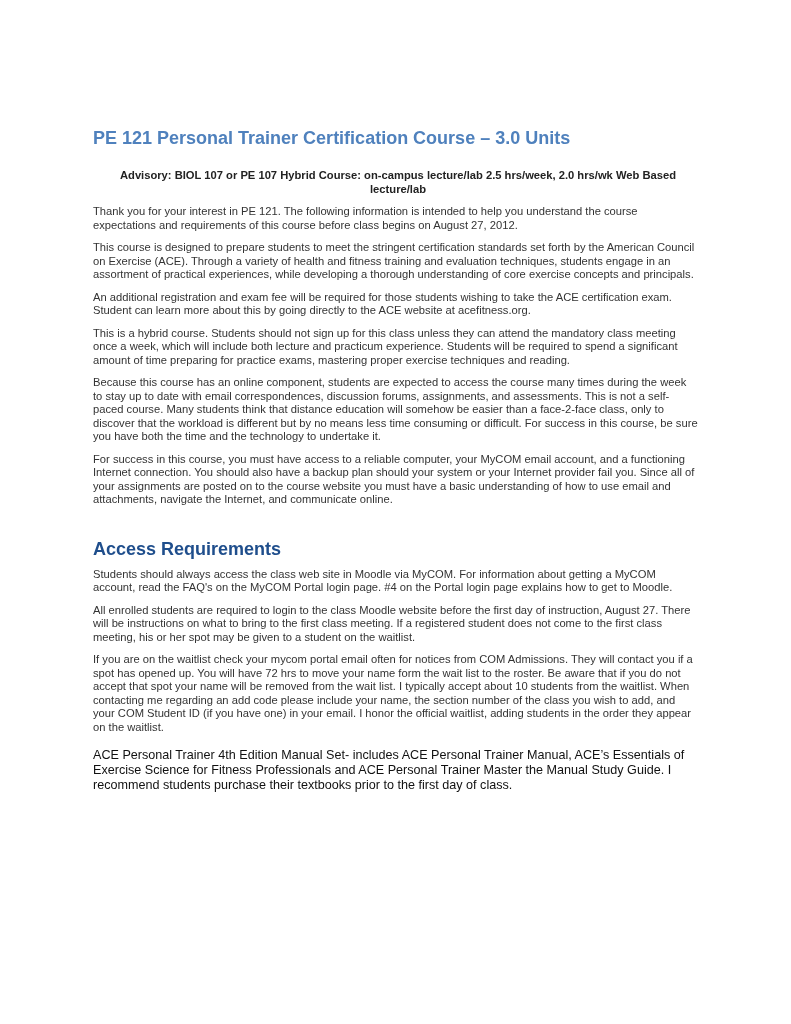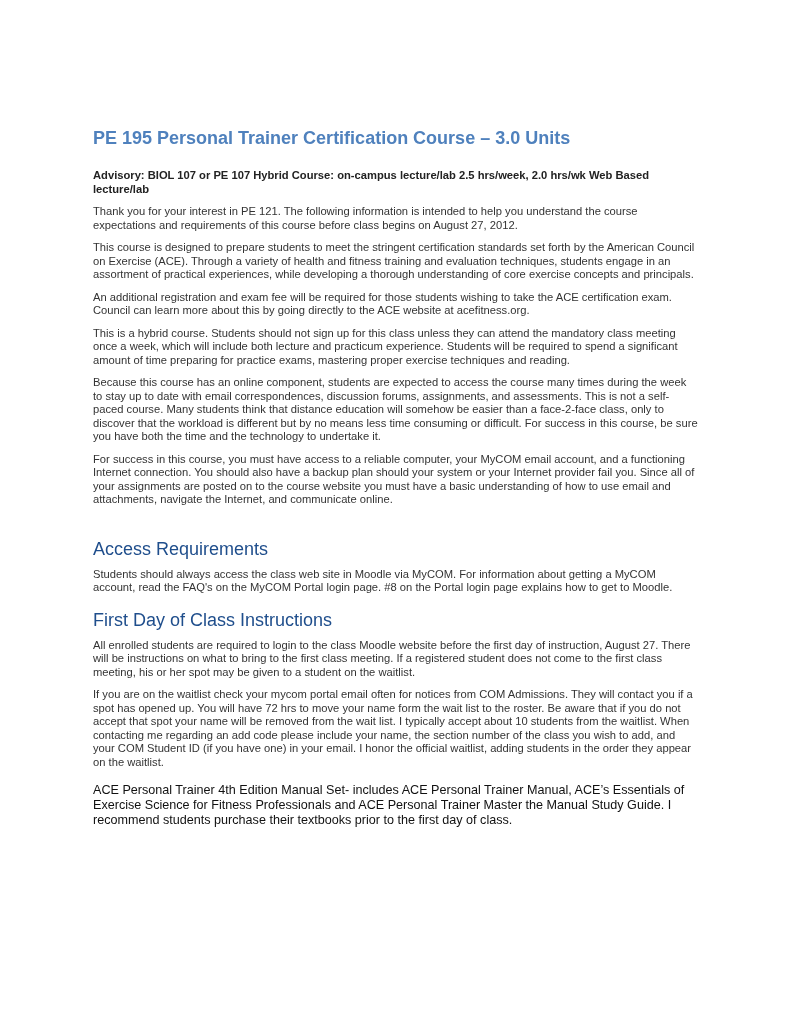--- a/index.html
+++ b/index.html
@@ -27,30 +27,31 @@
       color: #4f81bd;
       margin: 0 0 19px 0;
       line-height: 24px;
     }
     .advisory {
       font-size: 11.2px;
       font-weight: bold;
       color: #222222;
       line-height: 13.5px;
       margin: 0 0 9px 0;
+      text-align: center;
     }
     p.body {
       font-size: 11.2px;
       line-height: 13.5px;
       margin: 0 5px 9px 0;
       color: #333333;
     }
     .section-heading {
       font-size: 18px;
-      font-weight: normal;
+      font-weight: bold;
       color: #1f4e8c;
       margin: 0 0 8px 0;
       line-height: 22px;
     }
     .section-heading.first {
       margin-top: 31px;
     }
     .section-heading.next {
       margin-top: 14px;
     }
@@ -58,32 +59,31 @@
       font-size: 12.6px;
       line-height: 15px;
       color: #111111;
       margin: 14px 0 0 0;
     }
   </style>
 </head>
 <body>
 
 <div class="page">
-  <h1 class="doc-title">PE 195 Personal Trainer Certification Course – 3.0 Units</h1>
+  <h1 class="doc-title">PE 121 Personal Trainer Certification Course – 3.0 Units</h1>
   <div class="advisory">Advisory: BIOL 107 or PE 107 Hybrid Course: on-campus lecture/lab 2.5 hrs/week, 2.0 hrs/wk Web Based lecture/lab</div>
 
   <p class="body">Thank you for your interest in PE 121. The following information is intended to help you understand the course expectations and requirements of this course before class begins on August 27, 2012.</p>
   <p class="body">This course is designed to prepare students to meet the stringent certification standards set forth by the American Council on Exercise (ACE).  Through a variety of health and fitness training and evaluation techniques, students engage in an assortment of practical experiences, while developing a thorough understanding of core exercise concepts and principals.</p>
-  <p class="body">An additional registration and exam fee will be required for those students wishing to take the ACE certification exam. Council can learn more about this by going directly to the ACE website at acefitness.org.</p>
+  <p class="body">An additional registration and exam fee will be required for those students wishing to take the ACE certification exam. Student can learn more about this by going directly to the ACE website at acefitness.org.</p>
   <p class="body">This is a hybrid course. Students should not sign up for this class unless they can attend the mandatory class meeting once a week, which will include both lecture and practicum experience. Students will be required to spend a significant amount of time preparing for practice exams, mastering proper exercise techniques and reading.</p>
   <p class="body">Because this course has an online component, students are expected to access the course many times during the week to stay up to date with email correspondences, discussion forums, assignments, and assessments. This is not a self-paced course. Many students think that distance education will somehow be easier than a face-2-face class, only to discover that the workload is different but by no means less time consuming or difficult. For success in this course, be sure you have both the time and the technology to undertake it.</p>
   <p class="body">For success in this course, you must have access to a reliable computer, your MyCOM email account, and a functioning Internet connection. You should also have a backup plan should your system or your Internet provider fail you. Since all of your assignments are posted on to the course website you must have a basic understanding of how to use email and attachments, navigate the Internet, and communicate online.</p>
 
   <h2 class="section-heading first">Access Requirements</h2>
-  <p class="body">Students should always access the class web site in Moodle via MyCOM. For information about getting a MyCOM account, read the FAQ's on the MyCOM Portal login page. #8 on the Portal login page explains how to get to Moodle.</p>
+  <p class="body">Students should always access the class web site in Moodle via MyCOM. For information about getting a MyCOM account, read the FAQ's on the MyCOM Portal login page. #4 on the Portal login page explains how to get to Moodle.</p>
 
-  <h2 class="section-heading next">First Day of Class Instructions</h2>
   <p class="body">All enrolled students are required to login to the class Moodle website before the first day of instruction, August 27. There will be instructions on what to bring to the first class meeting.    If a registered student does not come to the first class meeting, his or her spot may be given to a student on the waitlist.</p>
 
   <p class="body">If you are on the waitlist check your mycom portal email often for notices from COM Admissions. They will contact you if a spot has opened up. You will have 72 hrs to move your name form the wait list to the roster. Be aware that if you do not accept that spot your name will be removed from the wait list. I typically accept about 10 students from the waitlist. When contacting me regarding an add code please include your name, the section number of the class you wish to add, and your COM Student ID (if you have one) in your email. I honor the official waitlist, adding students in the order they appear on the waitlist.</p>
 
   <p class="materials">ACE Personal Trainer 4th Edition Manual Set- includes ACE Personal Trainer Manual, ACE’s Essentials of Exercise Science for Fitness Professionals and ACE Personal Trainer Master the Manual Study Guide. I recommend students purchase their textbooks prior to the first day of class.</p>
 </div>
 
 </body></html>

